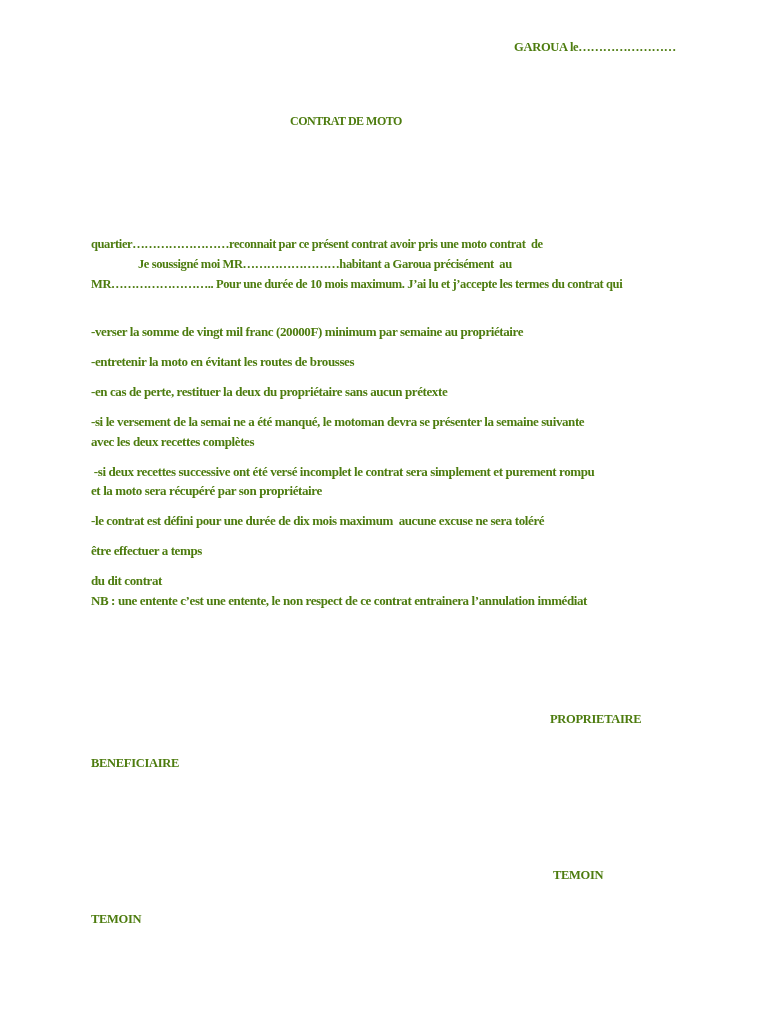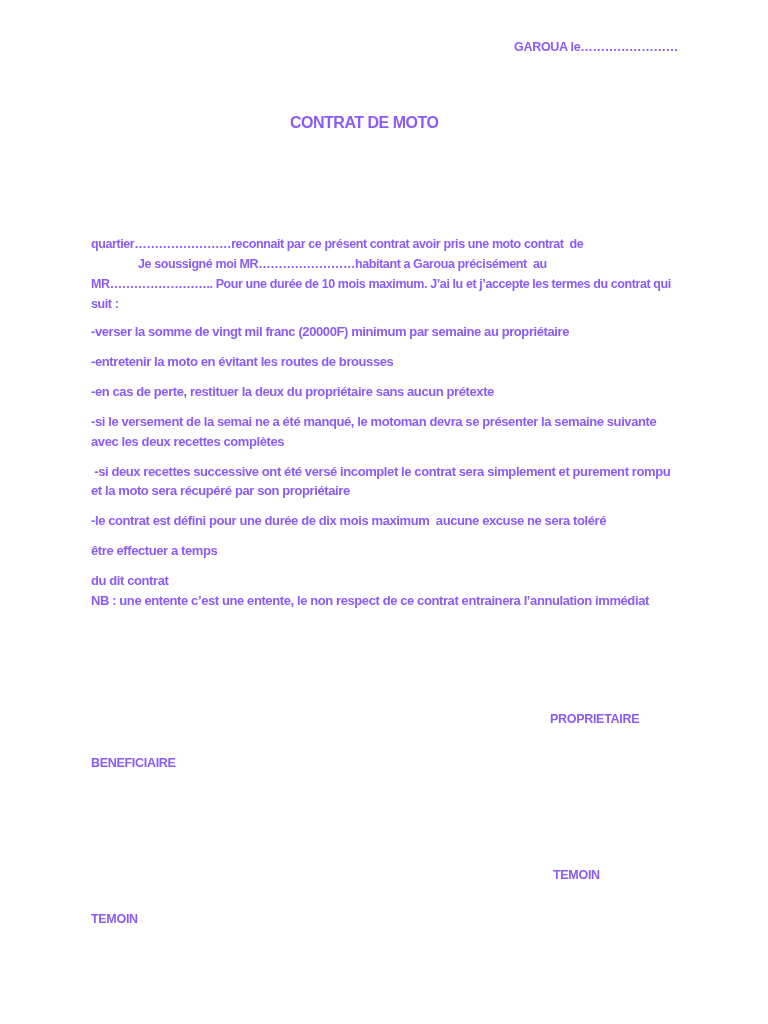--- a/index.html
+++ b/index.html
@@ -1,38 +1,38 @@
 <!DOCTYPE html>
 <html><head>
 <meta charset="utf-8">
 <style>
   html, body { margin: 0; padding: 0; background: #ffffff; }
   .page {
     position: relative;
     width: 768px;
     height: 1024px;
     background: #ffffff;
-    font-family: Liberation Sans, sans-serif;
+    font-family: Liberation Serif, serif;
     font-weight: bold;
-    color: #8b5cf6;
+    color: #4d7c0f;
     overflow: hidden;
   }
   .dateline {
     position: absolute;
     left: 514px;
     top: 40px;
     font-size: 12.5px;
     letter-spacing: -0.3px;
     white-space: pre;
   }
   .doc-title {
     position: absolute;
     left: 290px;
     top: 114px;
-    font-size: 16px;
+    font-size: 12px;
     letter-spacing: -0.5px;
     white-space: pre;
   }
   .intro {
     position: absolute;
     left: 91px;
     top: 234px;
     width: 600px;
     font-size: 12.5px;
     letter-spacing: -0.4px;
@@ -71,21 +71,20 @@
 <div class="page">
 
   <div class="dateline">GAROUA le……………………</div>
 
   <div class="doc-title">CONTRAT DE MOTO</div>
 
   <div class="intro">
     <div class="line">quartier……………………reconnait par ce présent contrat avoir pris une moto contrat  de</div>
     <div class="line indent">Je soussigné moi MR……………………habitant a Garoua précisément  au</div>
     <div class="line">MR…………………….. Pour une durée de 10 mois maximum. J’ai lu et j’accepte les termes du contrat qui</div>
-    <div class="line">suit :</div>
   </div>
 
   <div class="clauses">
     <div class="clause">
       <div class="line">-verser la somme de vingt mil franc (20000F) minimum par semaine au propriétaire</div>
     </div>
     <div class="clause">
       <div class="line">-entretenir la moto en évitant les routes de brousses</div>
     </div>
     <div class="clause">

